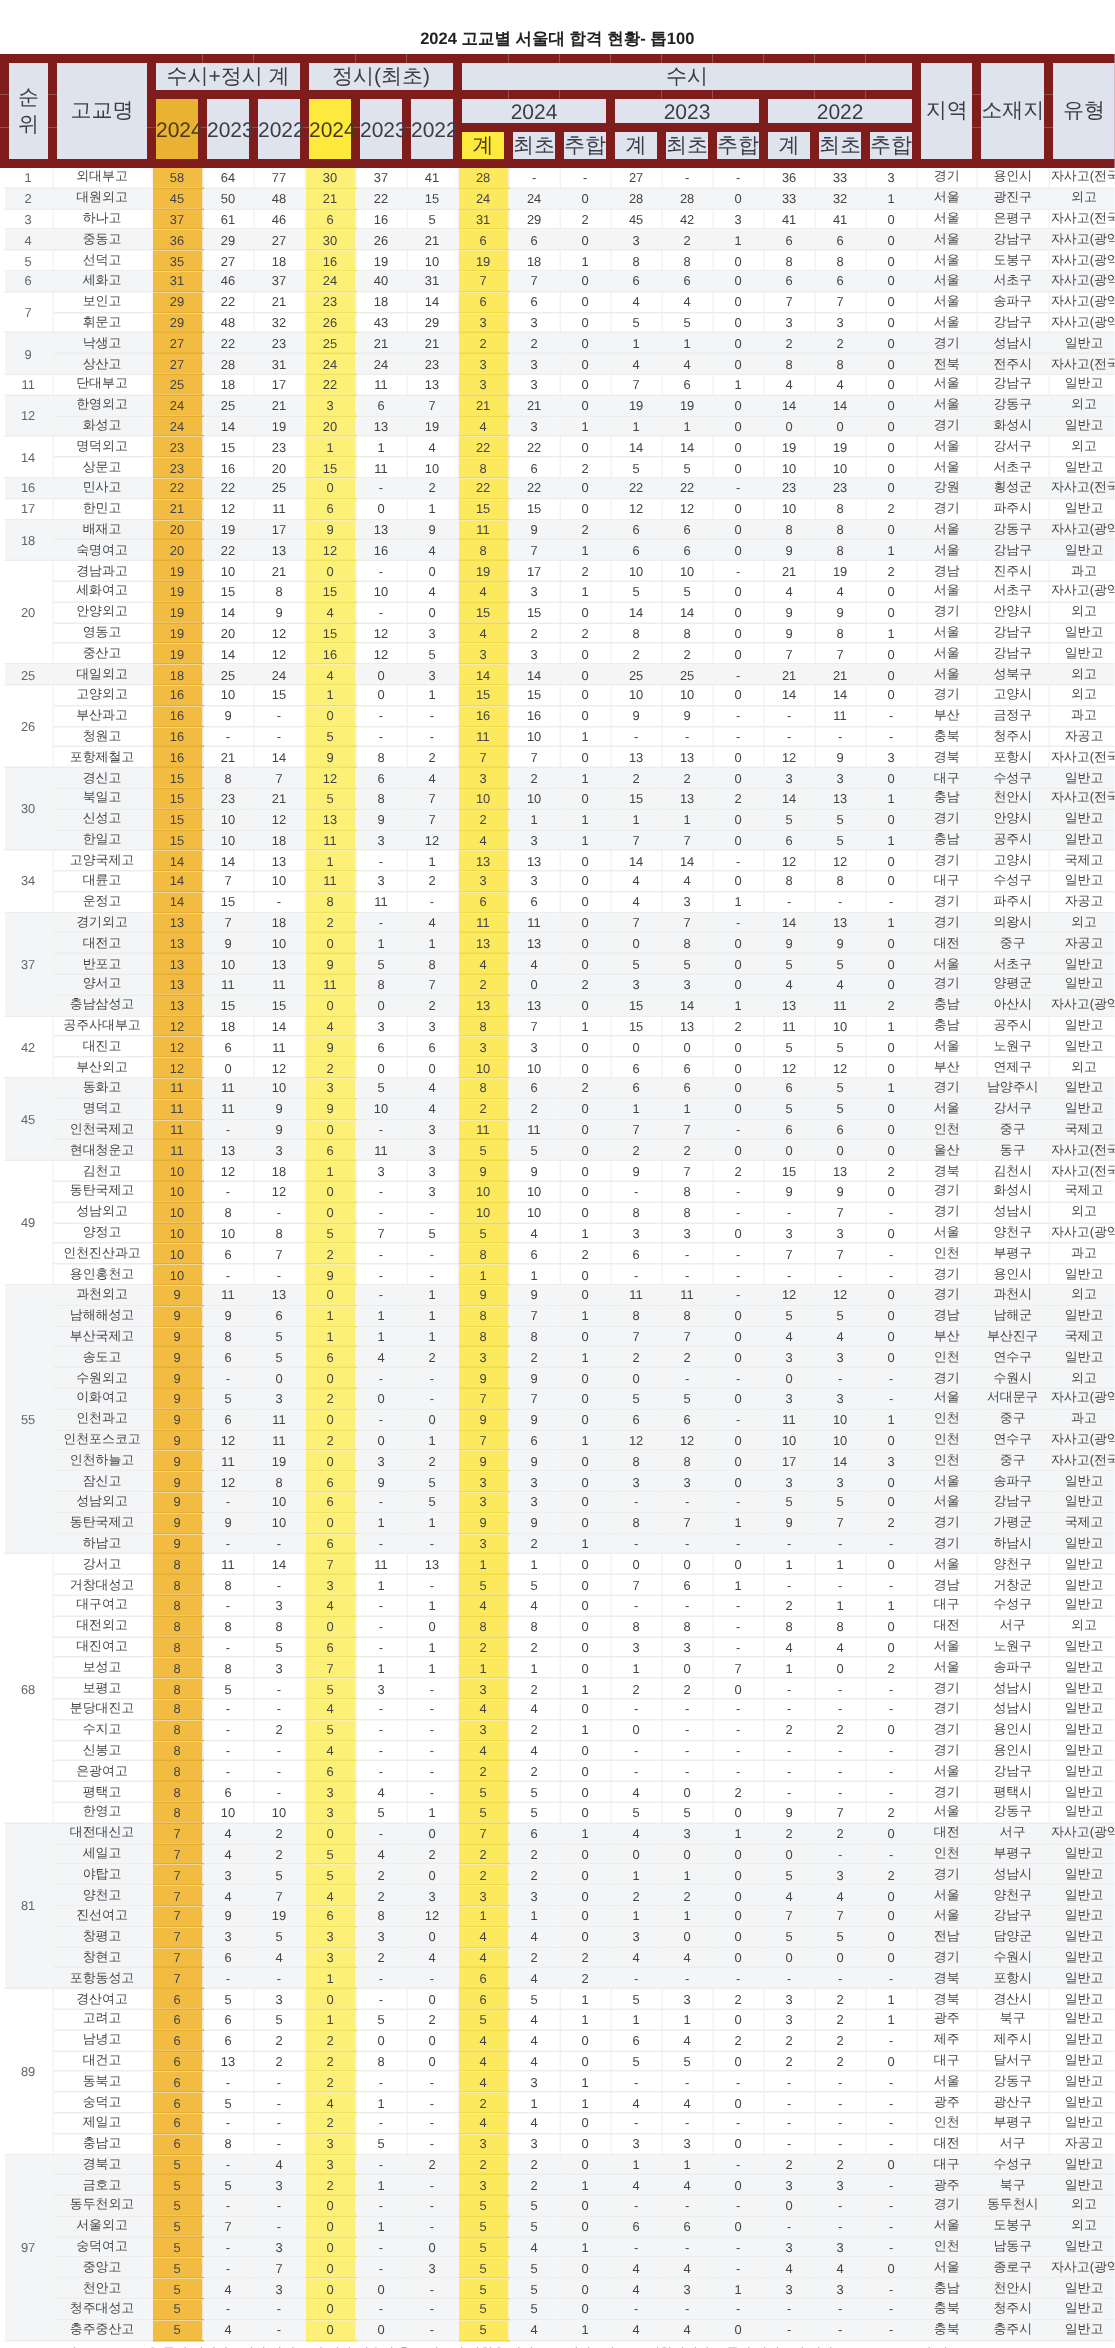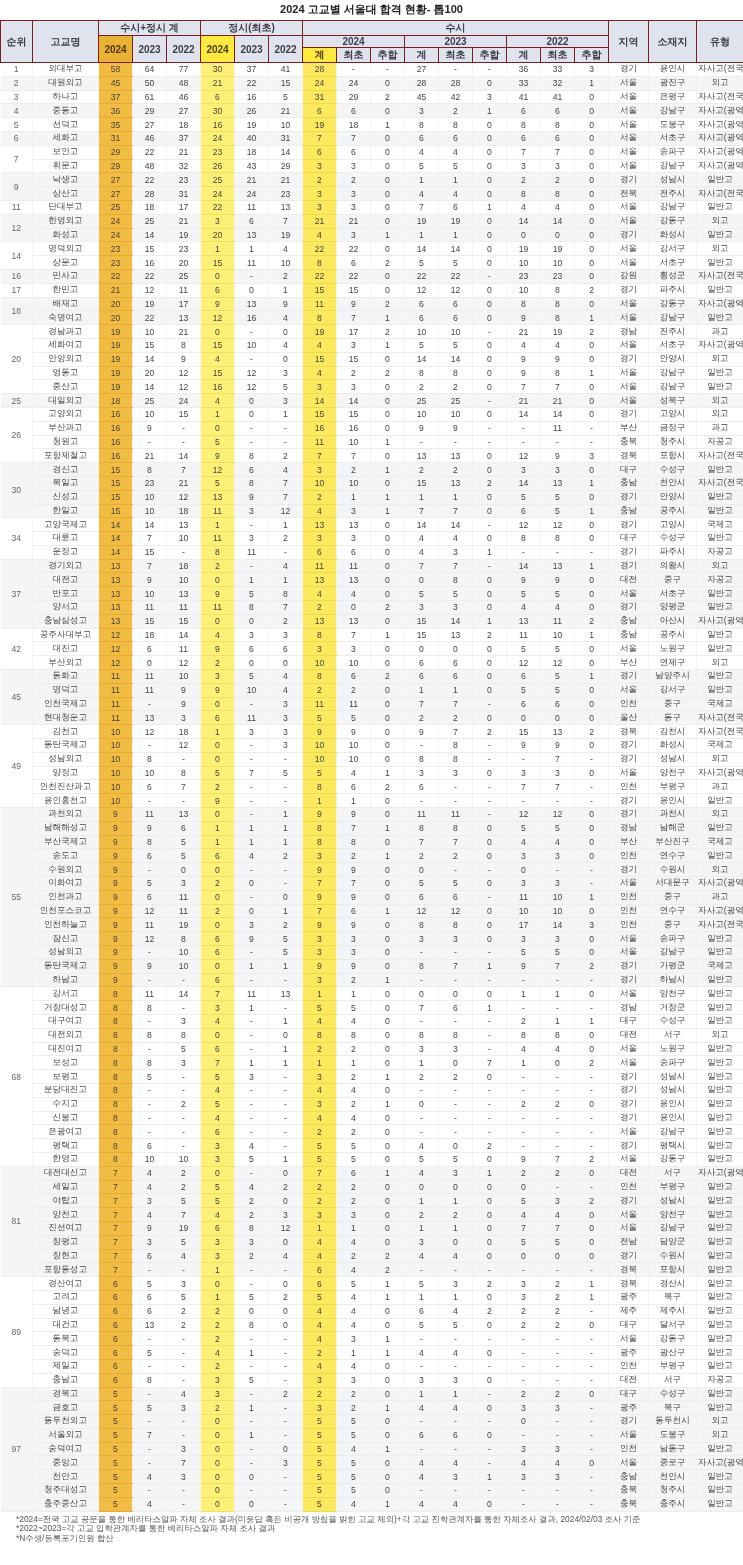--- a/index.html
+++ b/index.html
@@ -1,19 +1,19 @@
 <!DOCTYPE html>
 <html><head>
 <meta charset="utf-8">
 <style>
   html,body{margin:0;padding:0;background:#fff;}
   body{font-family:"Liberation Sans","DejaVu Sans",sans-serif;color:#444;width:743px;}
-  .title{font-size:11px;font-weight:bold;text-align:center;color:#222;padding:2px 0 3px;}
+  .title{font-size:11px;font-weight:bold;text-align:center;color:#222;padding:2px 0 3px;margin-top:16px;}
   table{border-collapse:collapse;table-layout:fixed;width:743px;}
-  thead th{background:#dfe3ed;font-weight:bold;font-size:10px;color:#3c3c46;border:1px solid #7f1d1d;height:11px;padding:0;}
+  thead th{background:#dfe3ed;font-weight:normal;font-size:14px;color:#3c3c46;border:6px solid #7f1d1d;height:11px;padding:0;}
   thead th.h-a{background:#e9b233;color:#4a3a10;}
   thead th.h-j{background:#fdea3d;color:#4a3a10;}
   tbody td{font-size:8.6px;text-align:center;height:12.8px;padding:0 1px;border-bottom:1px solid #ededed;border-right:1px solid #f3f3f3;white-space:nowrap;overflow:hidden;}
   tbody tr.g1 td{background:#f4f5f7;}
   tbody tr.gs td{border-top:1px solid #dddddf;}
   tbody td.rank{color:#666;}
   tbody td.c-a{background:#f2bc42 !important;border-bottom-color:#e4ae34;}
   tbody td.c-j{background:#fdf077 !important;border-bottom-color:#efe163;}
   tbody td.c-g{background:#fce95e !important;border-bottom-color:#eeda4d;}
   .footnotes{padding:3px 16px 4px;}

